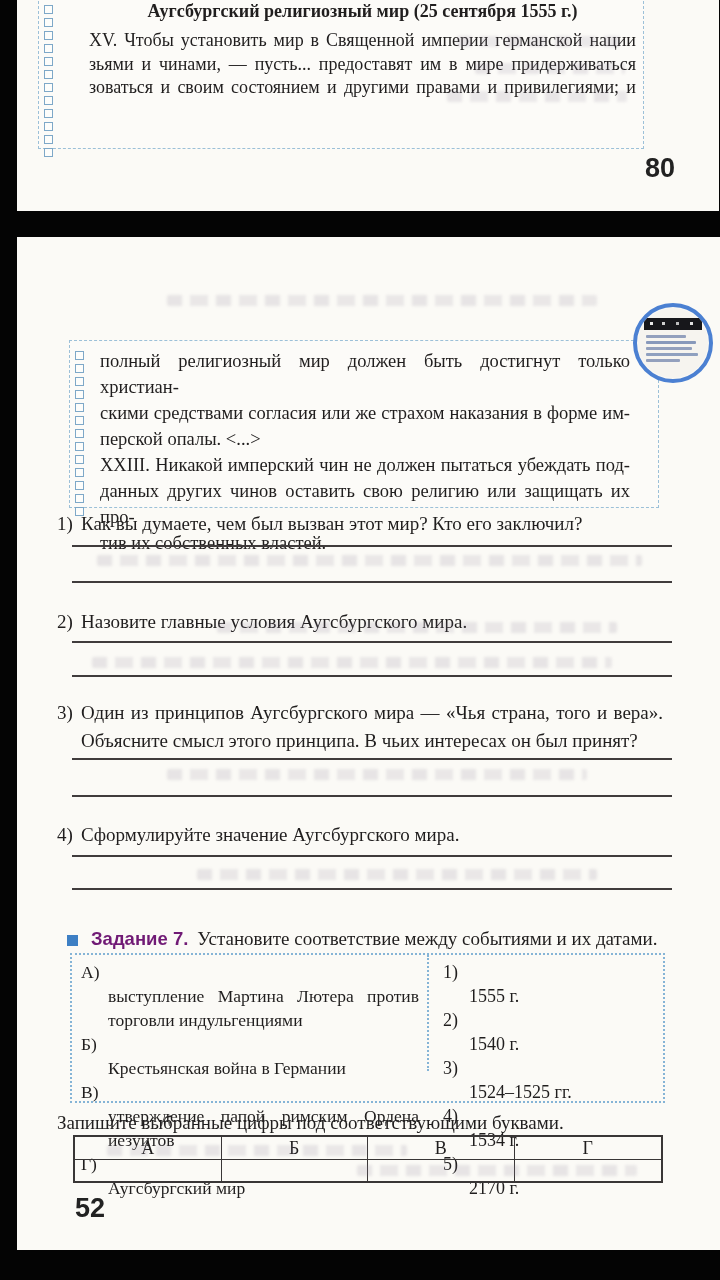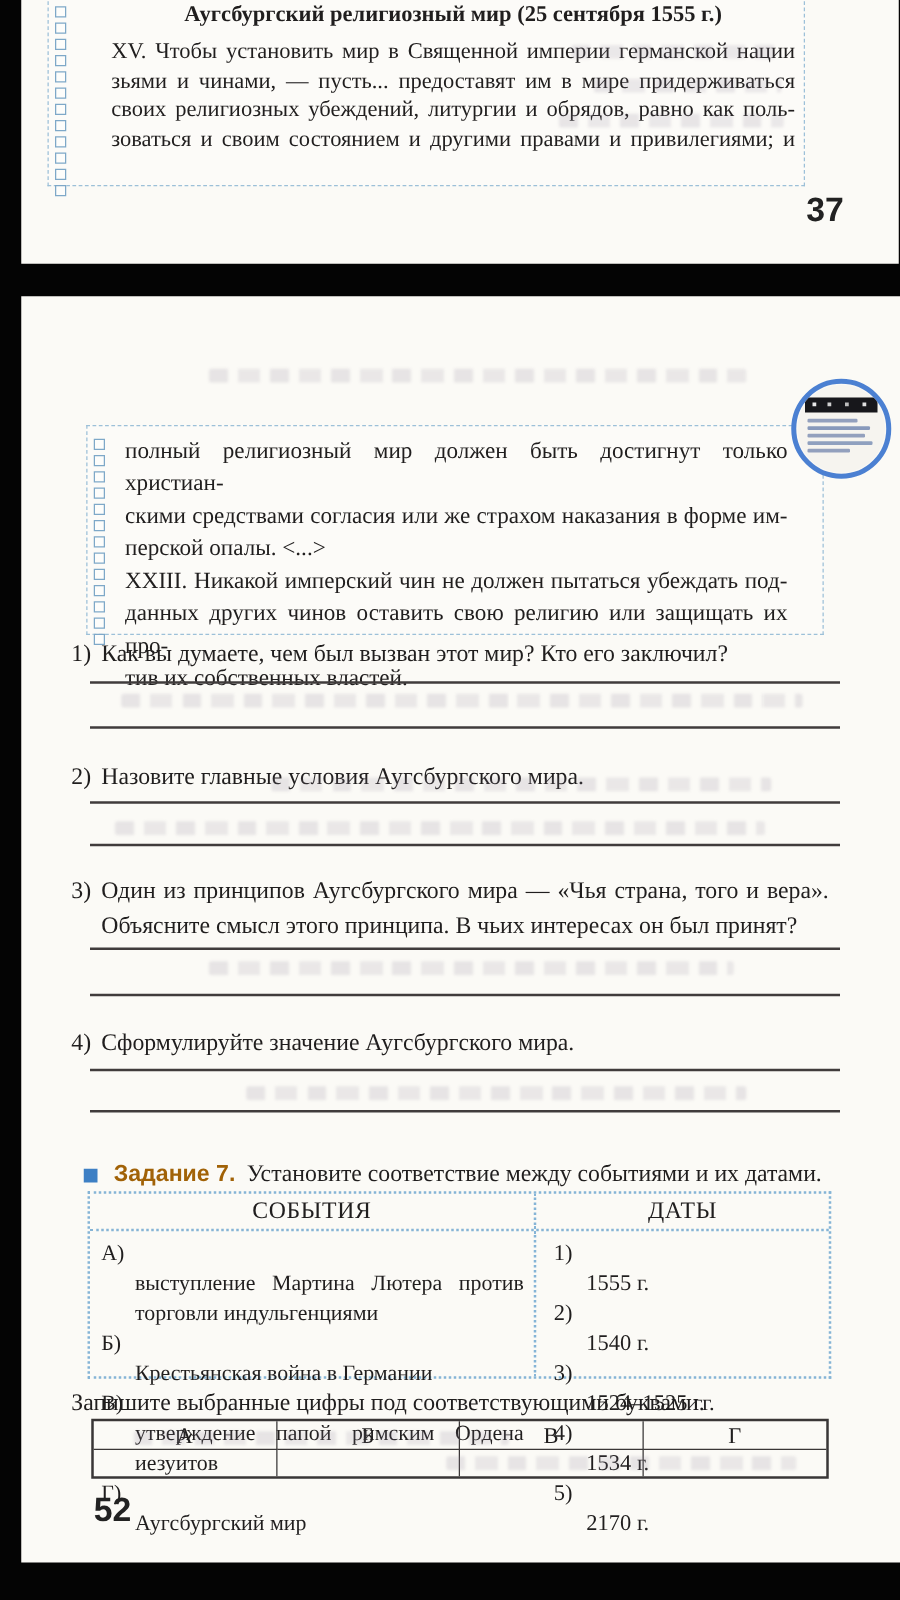--- a/index.html
+++ b/index.html
@@ -26,21 +26,21 @@
 
   
   .q{position:absolute;left:40px;width:606px;display:flex;font-size:19px;line-height:27.5px;}
   .q .n{flex:none;width:24px;}
   .q .t{flex:1;text-align:justify;}
   .rule{position:absolute;left:55px;width:600px;height:0;border-top:2px solid #403c3c;filter:blur(.3px);}
 
   
   .t7{position:absolute;left:50px;top:691px;width:600px;font-size:19px;}
   .t7-bullet{display:inline-block;width:11px;height:11px;background:#3d7fc4;margin-right:13px;transform:translateY(1px);}
-  .t7-label{font-family:"Liberation Sans","DejaVu Sans",sans-serif;font-weight:bold;color:#a16207;font-size:18.5px;margin-right:9px;}
+  .t7-label{font-family:"Liberation Sans","DejaVu Sans",sans-serif;font-weight:bold;color:#701a75;font-size:18.5px;margin-right:9px;}
 
   
   .mtable{position:absolute;left:53px;top:716px;width:595px;height:150px;border:2px dotted #85b4d6;box-sizing:border-box;}
   .mhead{display:flex;height:30px;border-bottom:2px dotted #85b4d6;box-sizing:border-box;}
   .mhead .hc{display:flex;align-items:center;justify-content:center;font-size:19px;letter-spacing:.5px;}
   .mhead .hc1{width:355px;}
   .mhead .hc2{flex:1;border-left:2px dotted #85b4d6;box-sizing:border-box;}
   .mbody{display:flex;height:116px;}
   .mcol1{width:355px;padding:5px 8px 0 9px;box-sizing:border-box;}
   .mcol2{flex:1;border-left:2px dotted #85b4d6;padding:5px 0 0 14px;box-sizing:border-box;}
@@ -97,28 +97,27 @@
           <i></i>
           <i></i>
           <i></i>
           <i></i>
           <i></i>
       </div>
       <div class="qbox-inner">
         <div class="qbox-title">Аугсбургский религиозный мир (25 сентября 1555 г.)</div>
         <div class="qline jl">XV. Чтобы установить мир в Священной империи германской нации</div>
         <div class="qline jl">зьями и чинами, — пусть... предоставят им в мире придерживаться</div>
-        <div class="qline jl">своих религиозных убеждений, литургии и обрядов, равно как поль-</div>
         <div class="qline jl">зоваться и своим состоянием и другими правами и привилегиями; и</div>
       </div>
     </div>
     <div class="ghost" style="left:440px;top:36px;width:170px"></div>
     <div class="ghost" style="left:458px;top:63px;width:150px"></div>
     <div class="ghost" style="left:430px;top:91px;width:180px"></div>
-    <div class="pn pn51">37</div>
+    <div class="pn pn51">80</div>
   </section>
 
   <section class="page page52">
 
     <div class="ghost" style="left:150px;top:58px;width:430px"></div>
 
     <div class="qbox qbox2">
       <div class="sqcol">
         <i></i>
           <i></i>
@@ -175,24 +174,20 @@
     </div>
     <div class="ghost" style="left:180px;top:632px;width:400px"></div>
     <div class="rule" style="top:618px"></div>
     <div class="rule" style="top:651px"></div>
 
     <div class="t7">
       <span class="t7-bullet"></span><span class="t7-label">Задание 7.</span><span class="t7-text">Установите соответствие между событиями и их датами.</span>
     </div>
 
     <div class="mtable">
-      <div class="mhead">
-        <div class="hc hc1">СОБЫТИЯ</div>
-        <div class="hc hc2">ДАТЫ</div>
-      </div>
       <div class="mbody">
         <div class="mcol1">
           <div class="mitem">
             <span class="n">А)</span>
             <span class="t">выступление Мартина Лютера против торговли индульгенциями</span>
           </div>
           <div class="mitem">
             <span class="n">Б)</span>
             <span class="t">Крестьянская война в Германии</span>
           </div>

